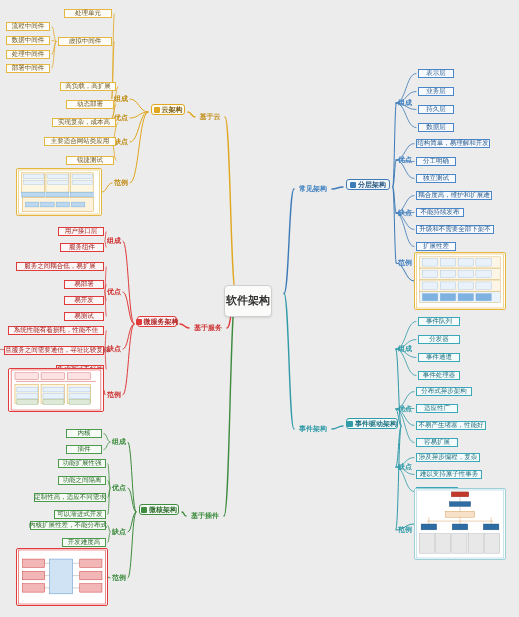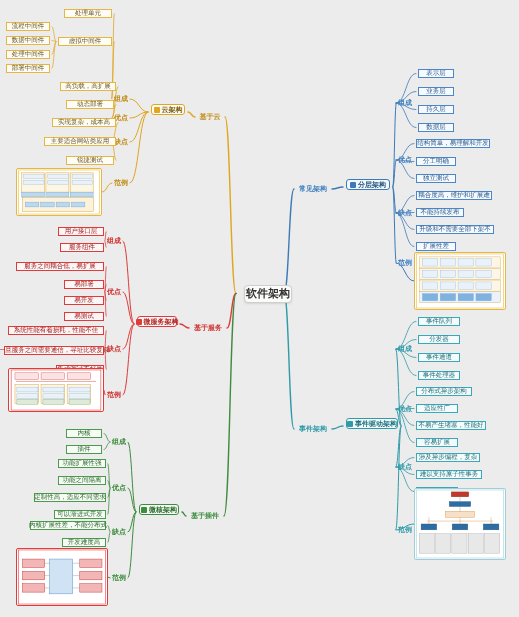--- a/index.html
+++ b/index.html
@@ -138,21 +138,21 @@
       <path d="M396,409 C405,409 405,425.5 414,425.5" fill="none" stroke="#2f9aa8" stroke-width="0.8" stroke-linecap="round"></path>
       <path d="M396,409 C405,409 405,442.5 414,442.5" fill="none" stroke="#2f9aa8" stroke-width="0.8" stroke-linecap="round"></path>
       <path d="M401,426 C398.5,426 398.5,467 396,467" fill="none" stroke="#2f9aa8" stroke-width="1" stroke-linecap="round"></path>
       <path d="M396,467 C405,467 405,457.5 414,457.5" fill="none" stroke="#2f9aa8" stroke-width="0.8" stroke-linecap="round"></path>
       <path d="M396,467 C405,467 405,474.5 414,474.5" fill="none" stroke="#2f9aa8" stroke-width="0.8" stroke-linecap="round"></path>
       <path d="M396,467 C405,467 405,491.5 414,491.5" fill="none" stroke="#2f9aa8" stroke-width="0.8" stroke-linecap="round"></path>
       <path d="M401,426 C398.5,426 398.5,530 396,530" fill="none" stroke="#2f9aa8" stroke-width="1" stroke-linecap="round"></path>
       <path d="M396,530 C405,530 405,524 414,524" fill="none" stroke="#2f9aa8" stroke-width="1" stroke-linecap="round"></path>
     </svg>
   <div id="nodes">
-      <div class="node center" style="left: 244px; top: 285px; width: 48px; height: 18px;">
+      <div class="node center" style="left: 224px; top: 285px; width: 48px; height: 32px;">
         <span>软件架构</span>
       </div>
       <div class="node y" style="left: 195px; top: 112px; width: 30px; height: 10px; background: transparent;">
         <span class="nlabel">基于云</span>
       </div>
       <div class="node y ntrunk" style="left: 148px; top: 103px; width: 40px; height: 13px; background: transparent;">
         <div class="ntrunk" style="box-sizing: border-box; display: flex; align-items: center; justify-content: center; width: 100%; height: 100%;">
           <span class="ico"></span>
           <span>云架构</span>
         </div>

